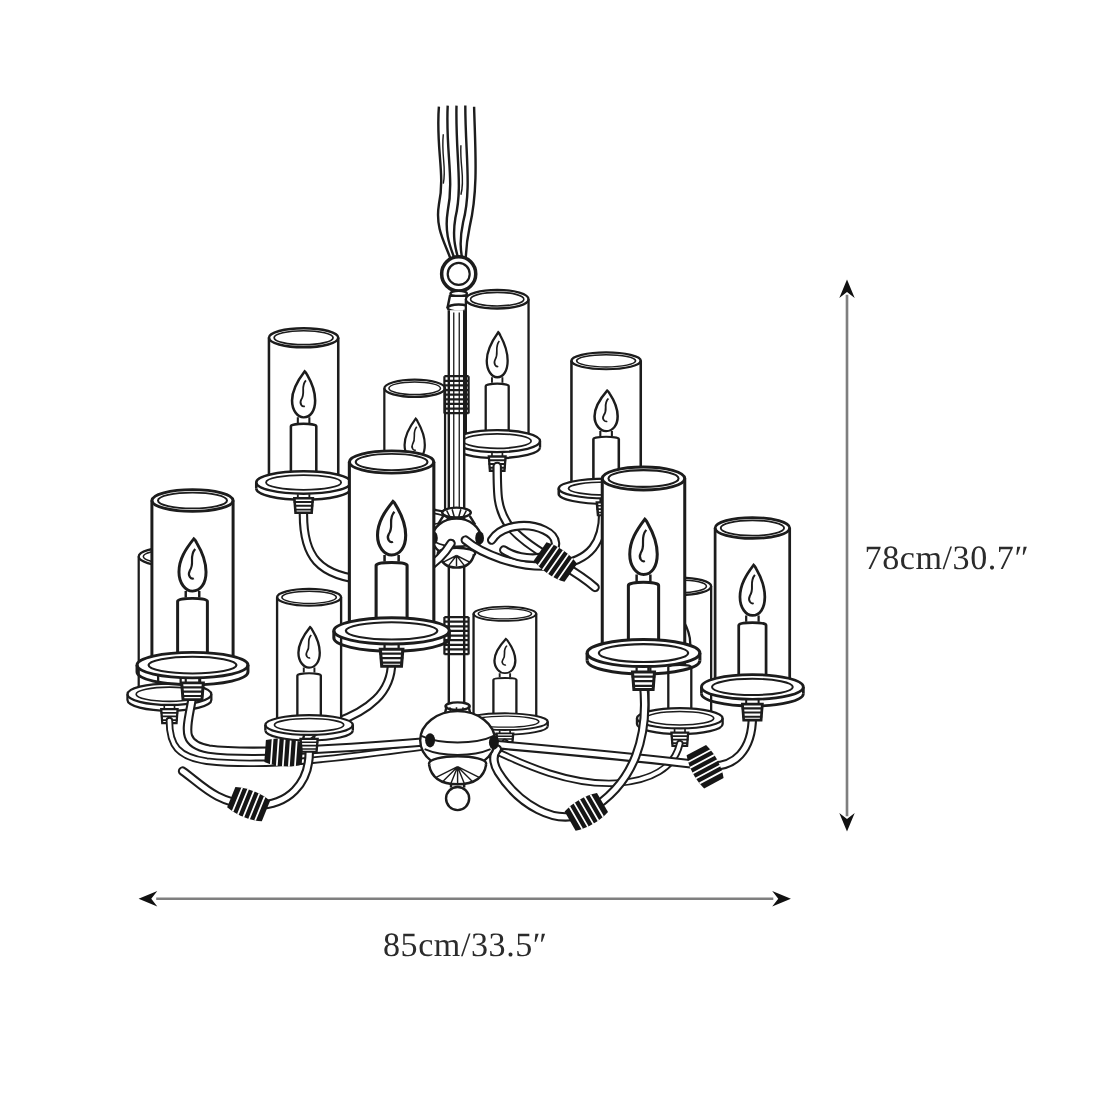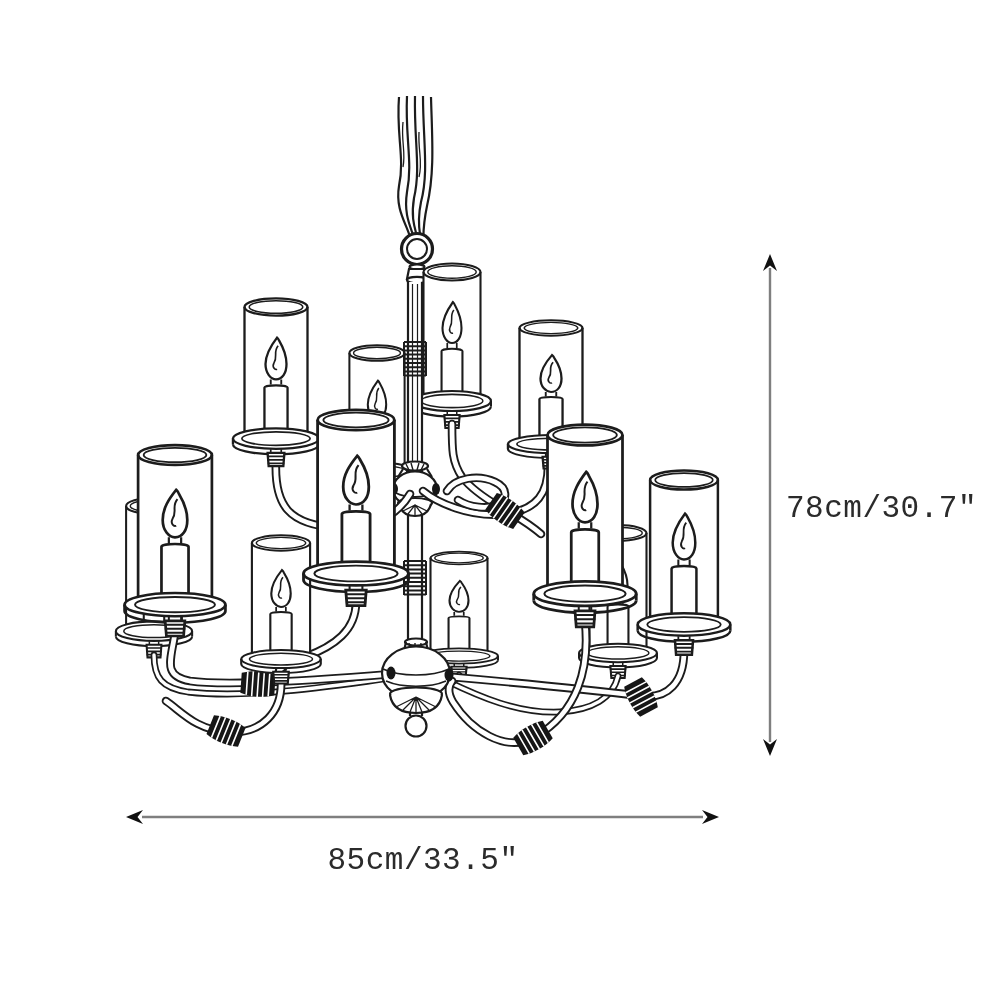--- a/index.html
+++ b/index.html
@@ -1,18 +1,18 @@
 <!DOCTYPE html>
 <html><head>
 <meta charset="utf-8">
 <title></title>
 <style>
   html,body{margin:0;padding:0;background:#fff;}
   .page{position:relative;width:1000px;height:1000px;background:#fff;overflow:hidden;
-        font-family:Liberation Mono, monospace;}
+        font-family:Liberation Serif, serif;}
   .page svg{position:absolute;left:0;top:0;}
   .tube-b{fill:none;stroke-width:8.6;stroke-linecap:round;}
   .tube-w{fill:none;stroke:#fff;stroke-width:4.8;stroke-linecap:round;}
   .tube-b2{fill:none;stroke-width:6.8;stroke-linecap:round;}
   .tube-w2{fill:none;stroke:#fff;stroke-width:3.4;stroke-linecap:round;}
   .dim-label{font-size:31px;letter-spacing:.5px;}
 </style>
 </head>
 <body>
 

